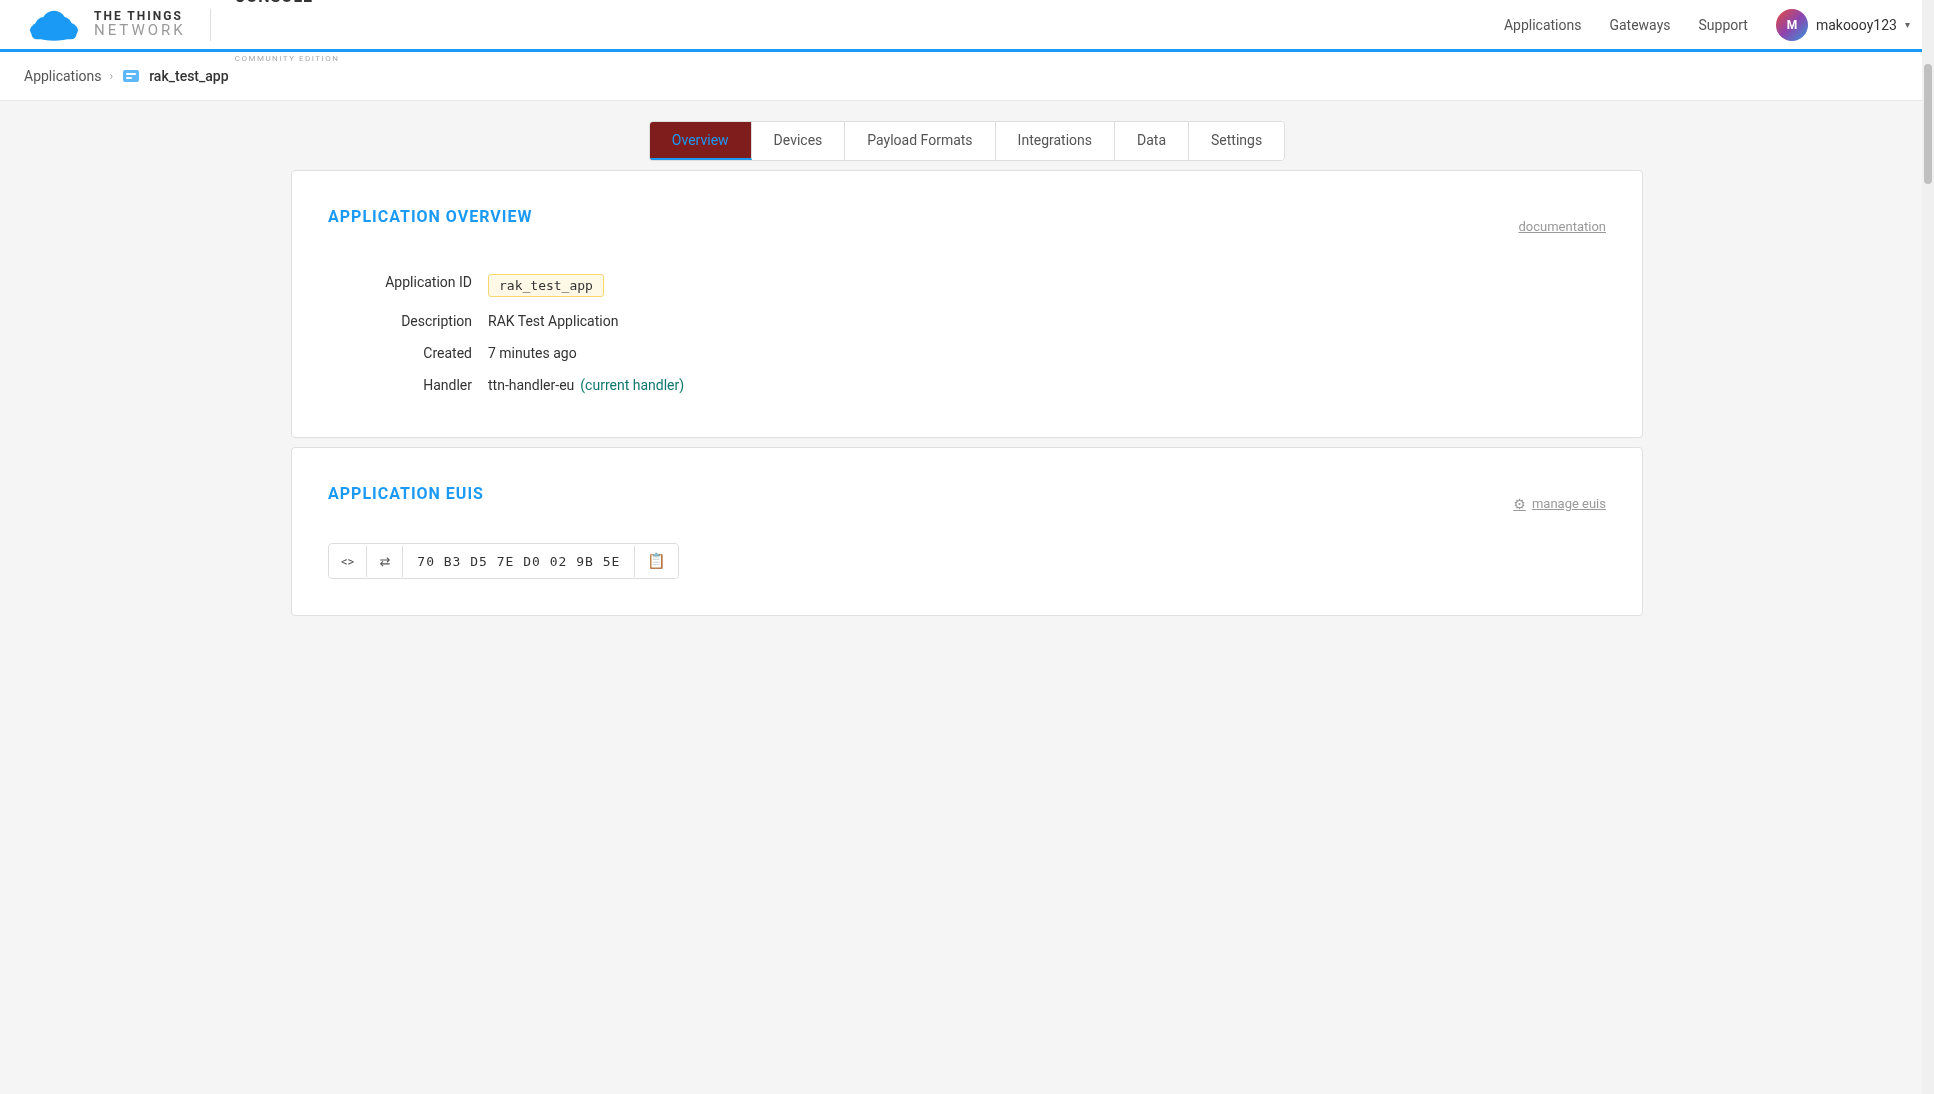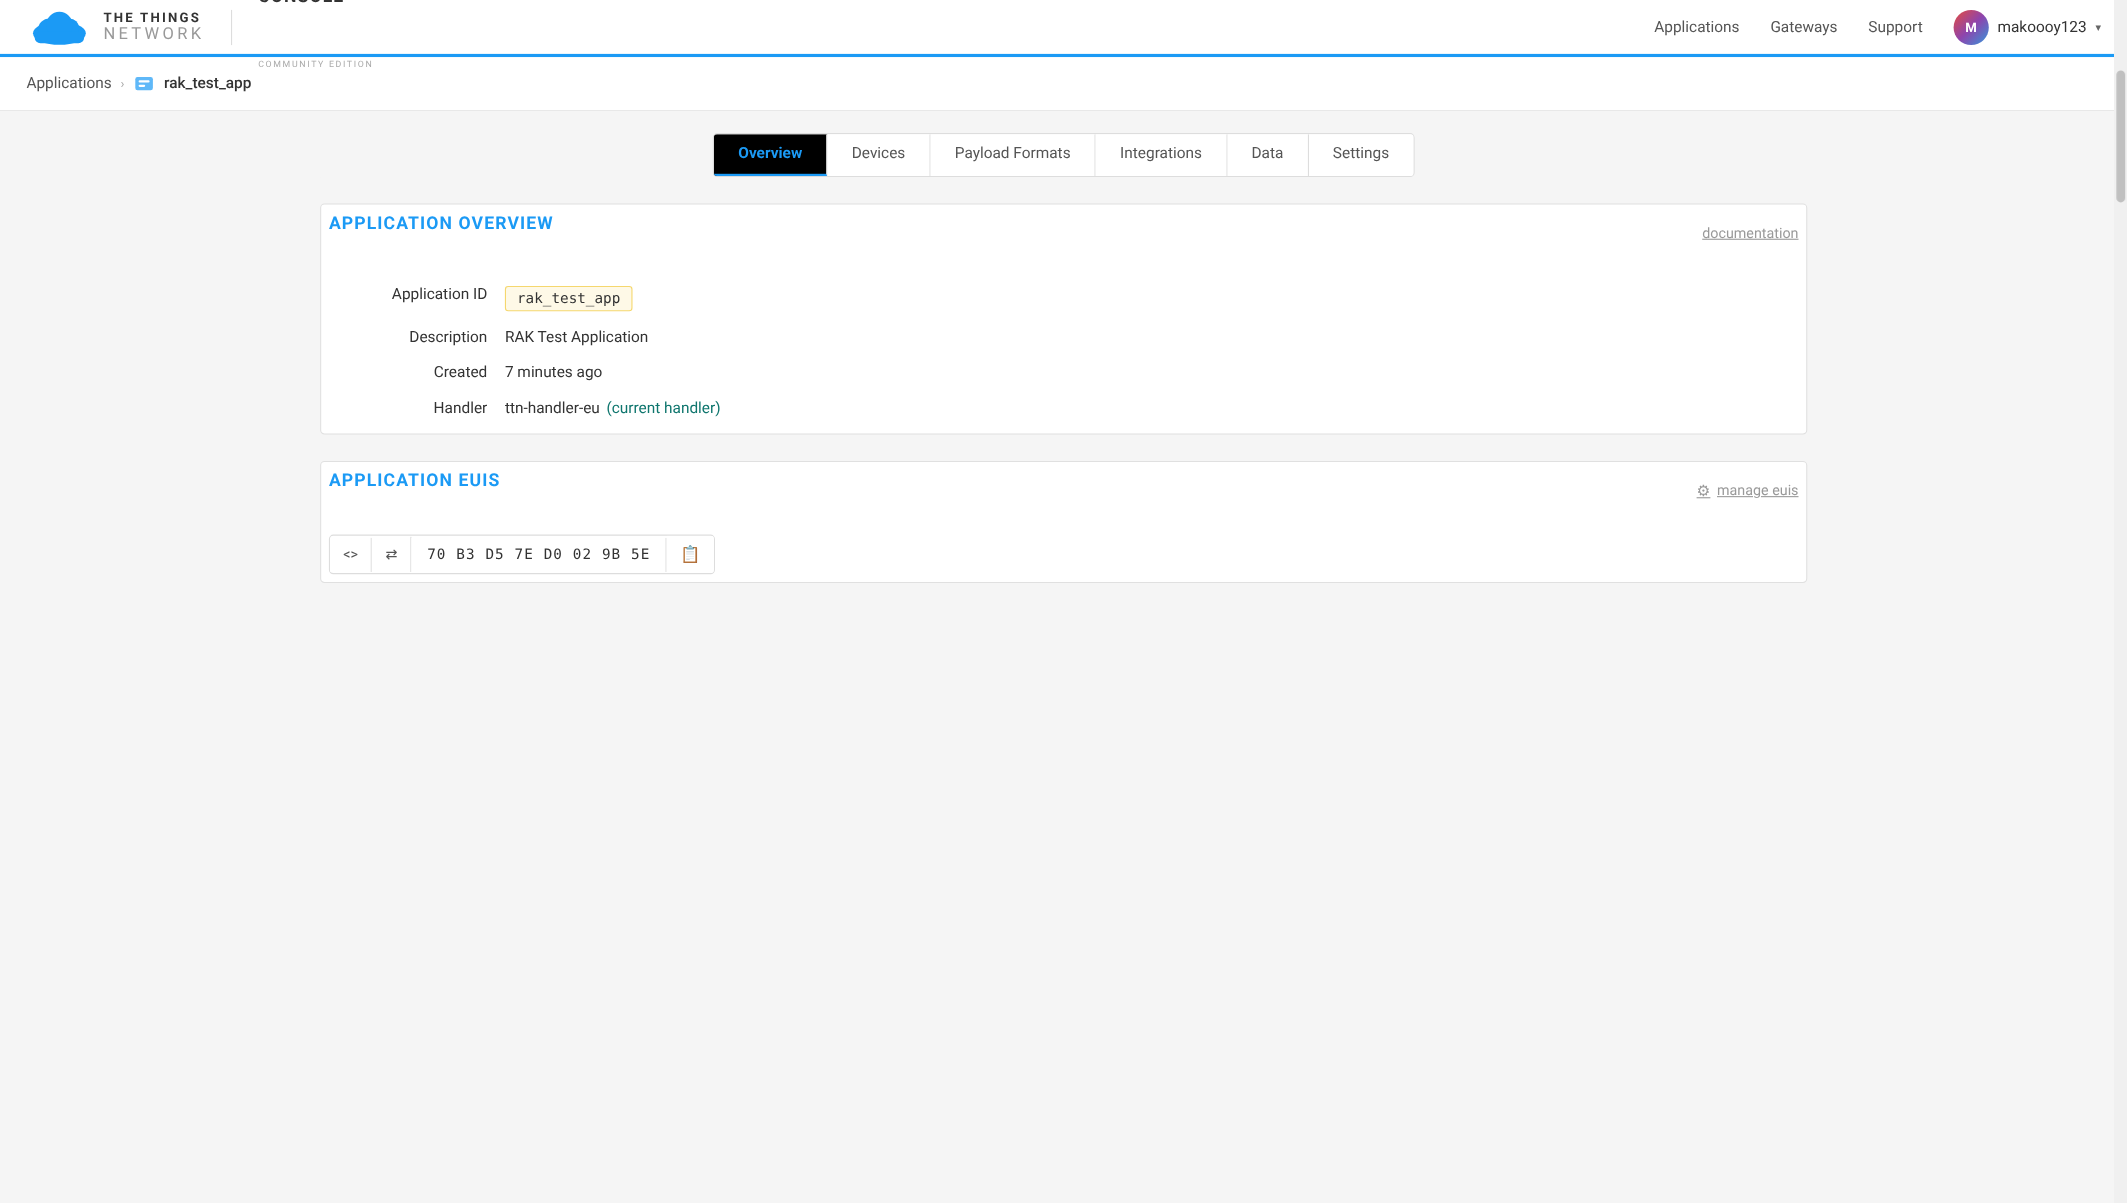--- a/index.html
+++ b/index.html
@@ -163,32 +163,32 @@
       font-size: 14px;
       cursor: pointer;
       color: #555;
       border-right: 1px solid #ddd;
       background: white;
       white-space: nowrap;
     }
     .tab:last-child { border-right: none; }
     .tab.active {
       color: #1b9af5;
-      background: #000000;
+      background: #7f1d1d;
       border-bottom: 2px solid #1b9af5;
-      font-weight: 700;
+      font-weight: 400;
     }
 
     
     .card {
       background: white;
       border: 1px solid #e0e0e0;
       border-radius: 4px;
-      margin-top: 24px;
-      padding: 7px;
+      margin-top: 9px;
+      padding: 36px;
     }
 
     .card-title {
       font-size: 16px;
       font-weight: 700;
       color: #1b9af5;
       text-transform: uppercase;
       letter-spacing: 1px;
       margin-bottom: 20px;
     }

